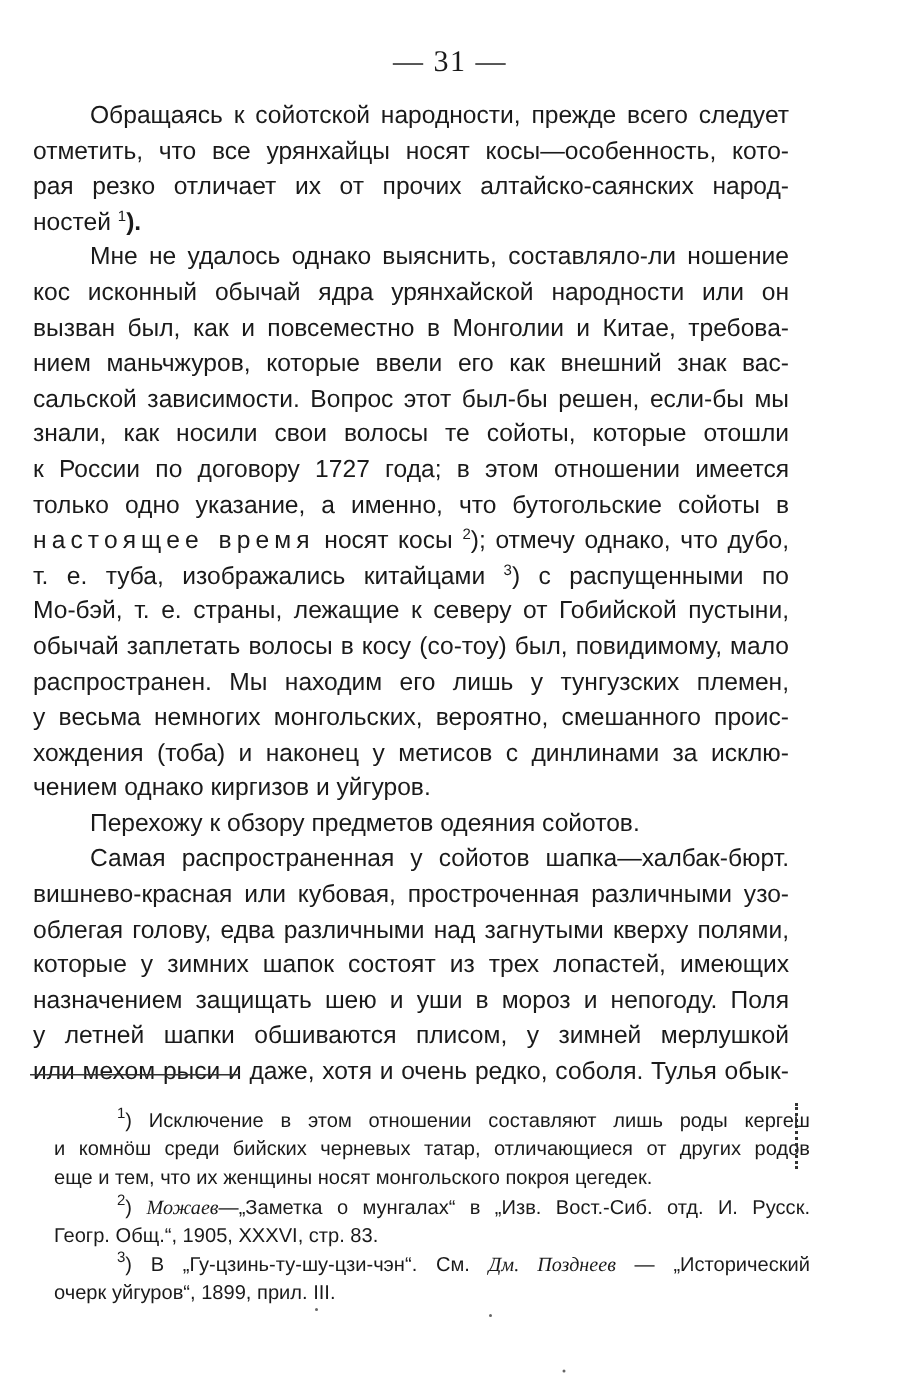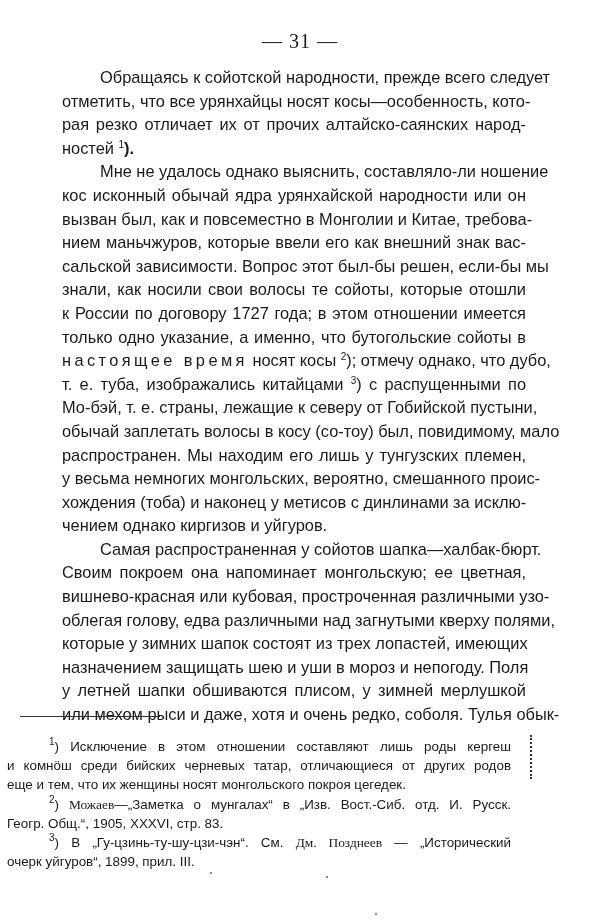--- a/index.html
+++ b/index.html
@@ -2,33 +2,33 @@
 <html><head>
 <meta charset="utf-8">
 <style>
   html, body { margin: 0; padding: 0; background: #ffffff; }
   body { width: 600px; height: 923px; position: relative; overflow: hidden;
          font-family: "Liberation Sans", sans-serif; color: #1a1a1a; }
   .page-number { position: absolute; top: 30px; left: 0; width: 600px; text-align: center;
                  font-family: Liberation Serif, serif; font-size: 20px; letter-spacing: 1px; }
   .body-text { position: absolute; left: 22px; width: 504px; top: 66px; }
   .line { height: 23.6px; line-height: 23.6px; font-size: 16.4px; white-space: nowrap;
-          text-align: justify; text-align-last: justify; word-spacing: 0px; margin-left: 40px; }
+          text-align: justify; text-align-last: justify; word-spacing: 0px; }
   .line.indent { padding-left: 38px; }
   .line.last { text-align-last: left; }
   .spaced { letter-spacing: 3.4px; }
   sup { font-size: 10px; line-height: 0; vertical-align: 6px; }
   .rule { position: absolute; left: 20px; top: 716px; width: 140px; height: 0;
           border-top: 1.5px solid #333; }
-  .footnotes { position: absolute; left: 7px; width: 504px; top: 737px; }
+  .footnotes { position: absolute; left: 36px; width: 504px; top: 737px; }
   .fline { height: 19.2px; line-height: 19.2px; font-size: 13.4px; white-space: nowrap;
            text-align: justify; text-align-last: justify; }
   .fline.indent { padding-left: 42px; }
   .fline.last { text-align-last: left; }
-  .ital { font-family: "Liberation Serif", serif; }
+  .ital { font-family: "Liberation Serif", serif; font-style: italic; }
   .margin-mark { position: absolute; left: 530px; top: 735px; width: 0; height: 44px;
                  border-left: 2px dotted #333; }
   .speck { position: absolute; width: 2px; height: 2px; background: #666; border-radius: 1px; }
 </style>
 </head>
 <body>
 
 <div class="page-number">— 31 —</div>
 
 <div class="body-text">
@@ -47,23 +47,23 @@
   <div class="line">только одно указание, а именно, что бутогольские сойоты в</div>
   <div class="line"><span class="spaced">настоящее время</span> <span>носят косы</span> <sup>2</sup><span>); отмечу однако, что дубо,</span></div>
   <div class="line"><span>т. е. туба, изображались китайцами</span> <sup>3</sup><span>) с распущенными по</span></div>
   <div class="line">Мо-бэй, т. е. страны, лежащие к северу от Гобийской пустыни,</div>
   <div class="line">обычай заплетать волосы в косу (со-тоу) был, повидимому, мало</div>
   <div class="line">распространен. Мы находим его лишь у тунгузских племен,</div>
   <div class="line">у весьма немногих монгольских, вероятно, смешанного проис-</div>
   <div class="line">хождения (тоба) и наконец у метисов с динлинами за исклю-</div>
   <div class="line last">чением однако киргизов и уйгуров.</div>
 
+  <div class="line indent last">Перехожу к обзору предметов одеяния сойотов.</div>
 
   <div class="line indent">Самая распространенная у сойотов шапка—халбак-бюрт.</div>
-  <div class="line">Своим покроем она напоминает монгольскую; ее цветная,</div>
   <div class="line">вишнево-красная или кубовая, простроченная различными узо-</div>
   <div class="line">облегая голову, едва различными над загнутыми кверху полями,</div>
   <div class="line">которые у зимних шапок состоят из трех лопастей, имеющих</div>
   <div class="line">назначением защищать шею и уши в мороз и непогоду. Поля</div>
   <div class="line">у летней шапки обшиваются плисом, у зимней мерлушкой</div>
   <div class="line">или мехом рыси и даже, хотя и очень редко, соболя. Тулья обык-</div>
 </div>
 
 <div class="rule"></div>
 

